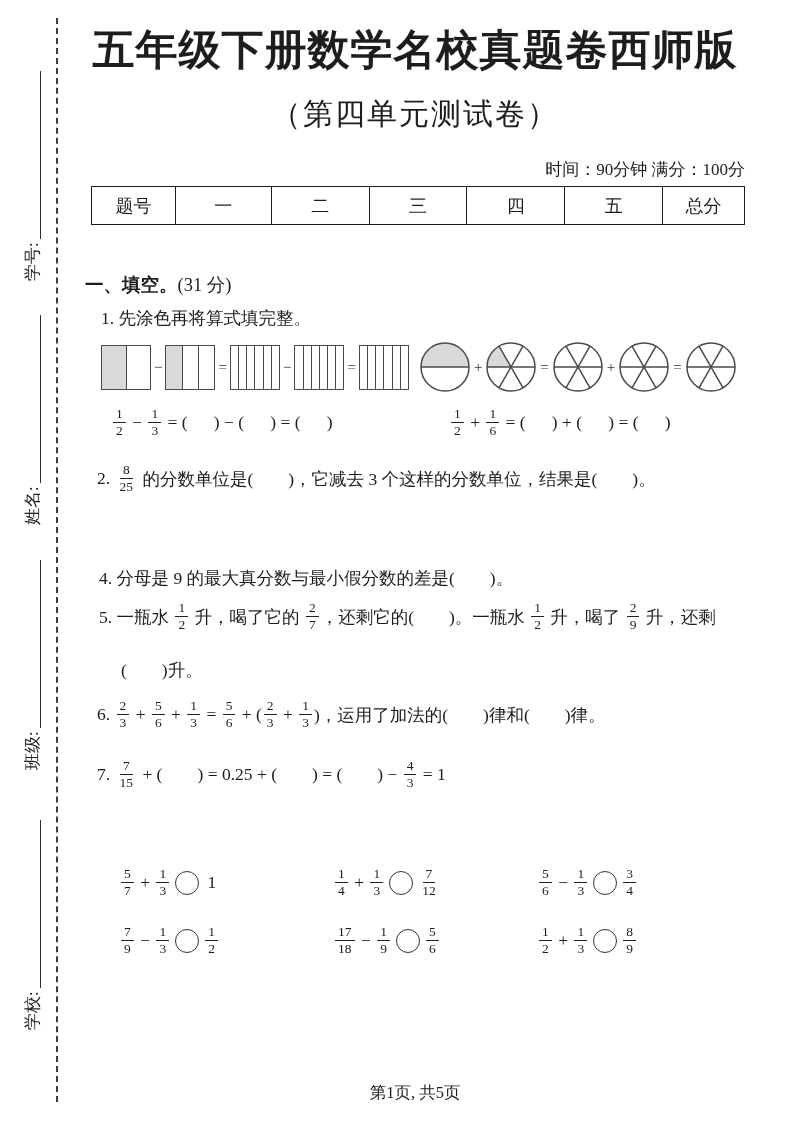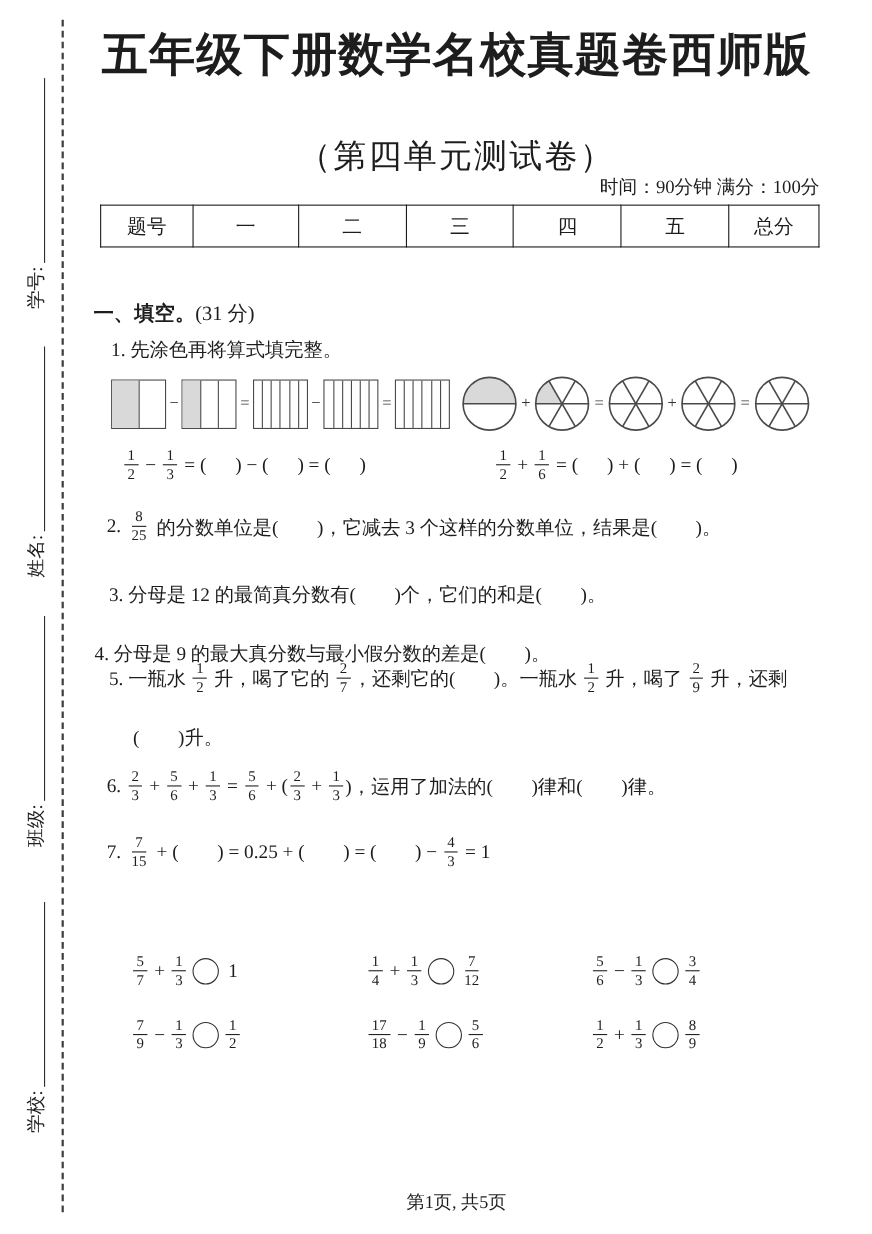--- a/index.html
+++ b/index.html
@@ -9,21 +9,21 @@
   
   .dash-line { position:absolute; left:56px; top:18px; height:1084px; width:0; border-left:2px dashed #3d3d3d; }
   .side-item { position:absolute; width:210px; height:24px; display:flex; align-items:flex-end;
                font-size:17px; transform:rotate(-90deg); }
   .side-line { flex:1; border-bottom:1.6px solid #2e2e2e; margin:0 0 3px 3px; }
 
   
   .content { position:absolute; left:85px; top:0; width:660px; height:789px; }
   .blk { position:absolute; }
   .page-title { width:100%; text-align:center; font-size:42px; font-weight:bold; letter-spacing:1px; }
-  .page-subtitle { width:100%; text-align:center; font-size:30px; letter-spacing:2px;margin-top:28px; }
+  .page-subtitle { width:100%; text-align:center; font-size:30px; letter-spacing:2px; }
   .meta { width:100%; text-align:right; font-size:17px; }
 
   
   table.score { border-collapse:collapse; table-layout:fixed; }
   table.score td { border:1.7px solid #1a1a1a; text-align:center; font-size:18px; }
   table.score tr:first-child td { height:35px; }
   table.score tr:last-child td { height:38px; }
 
   .sec-head { font-size:18.5px; }
   .sec-head .b { font-weight:bold; }
@@ -204,22 +204,21 @@
           <span class="frac"><span class="fn">1</span><span class="fd">6</span></span>
           <span> = (      ) + (      ) = (      )</span>
         </span>
     </div>
 
     <div class="blk eq" style="top:462px; left:12px;">
         <span>2. </span>
         <span class="frac"><span class="fn">8</span><span class="fd">25</span></span>
         <span> 的分数单位是(        )，它减去 3 个这样的分数单位，结果是(        )。</span>
       </div>
-    <div class="blk qline" style="top:528px; left:14px;">3. 分母是 12 的最简真分数有(        )个，它们的和是(        )。</div>
-    <div class="blk qline" style="top:566px; left:1px;margin-top:16px;">4. 分母是 9 的最大真分数与最小假分数的差是(        )。</div>
+    <div class="blk qline" style="top:566px; left:14px;">4. 分母是 9 的最大真分数与最小假分数的差是(        )。</div>
     <div class="blk eq" style="top:600px; left:14px;">
         <span>5. 一瓶水 </span>
         <span class="frac"><span class="fn">1</span><span class="fd">2</span></span>
         <span> 升，喝了它的 </span>
         <span class="frac"><span class="fn">2</span><span class="fd">7</span></span>
         <span>，还剩它的(        )。一瓶水 </span>
         <span class="frac"><span class="fn">1</span><span class="fd">2</span></span>
         <span> 升，喝了 </span>
         <span class="frac"><span class="fn">2</span><span class="fd">9</span></span>
         <span> 升，还剩</span>

